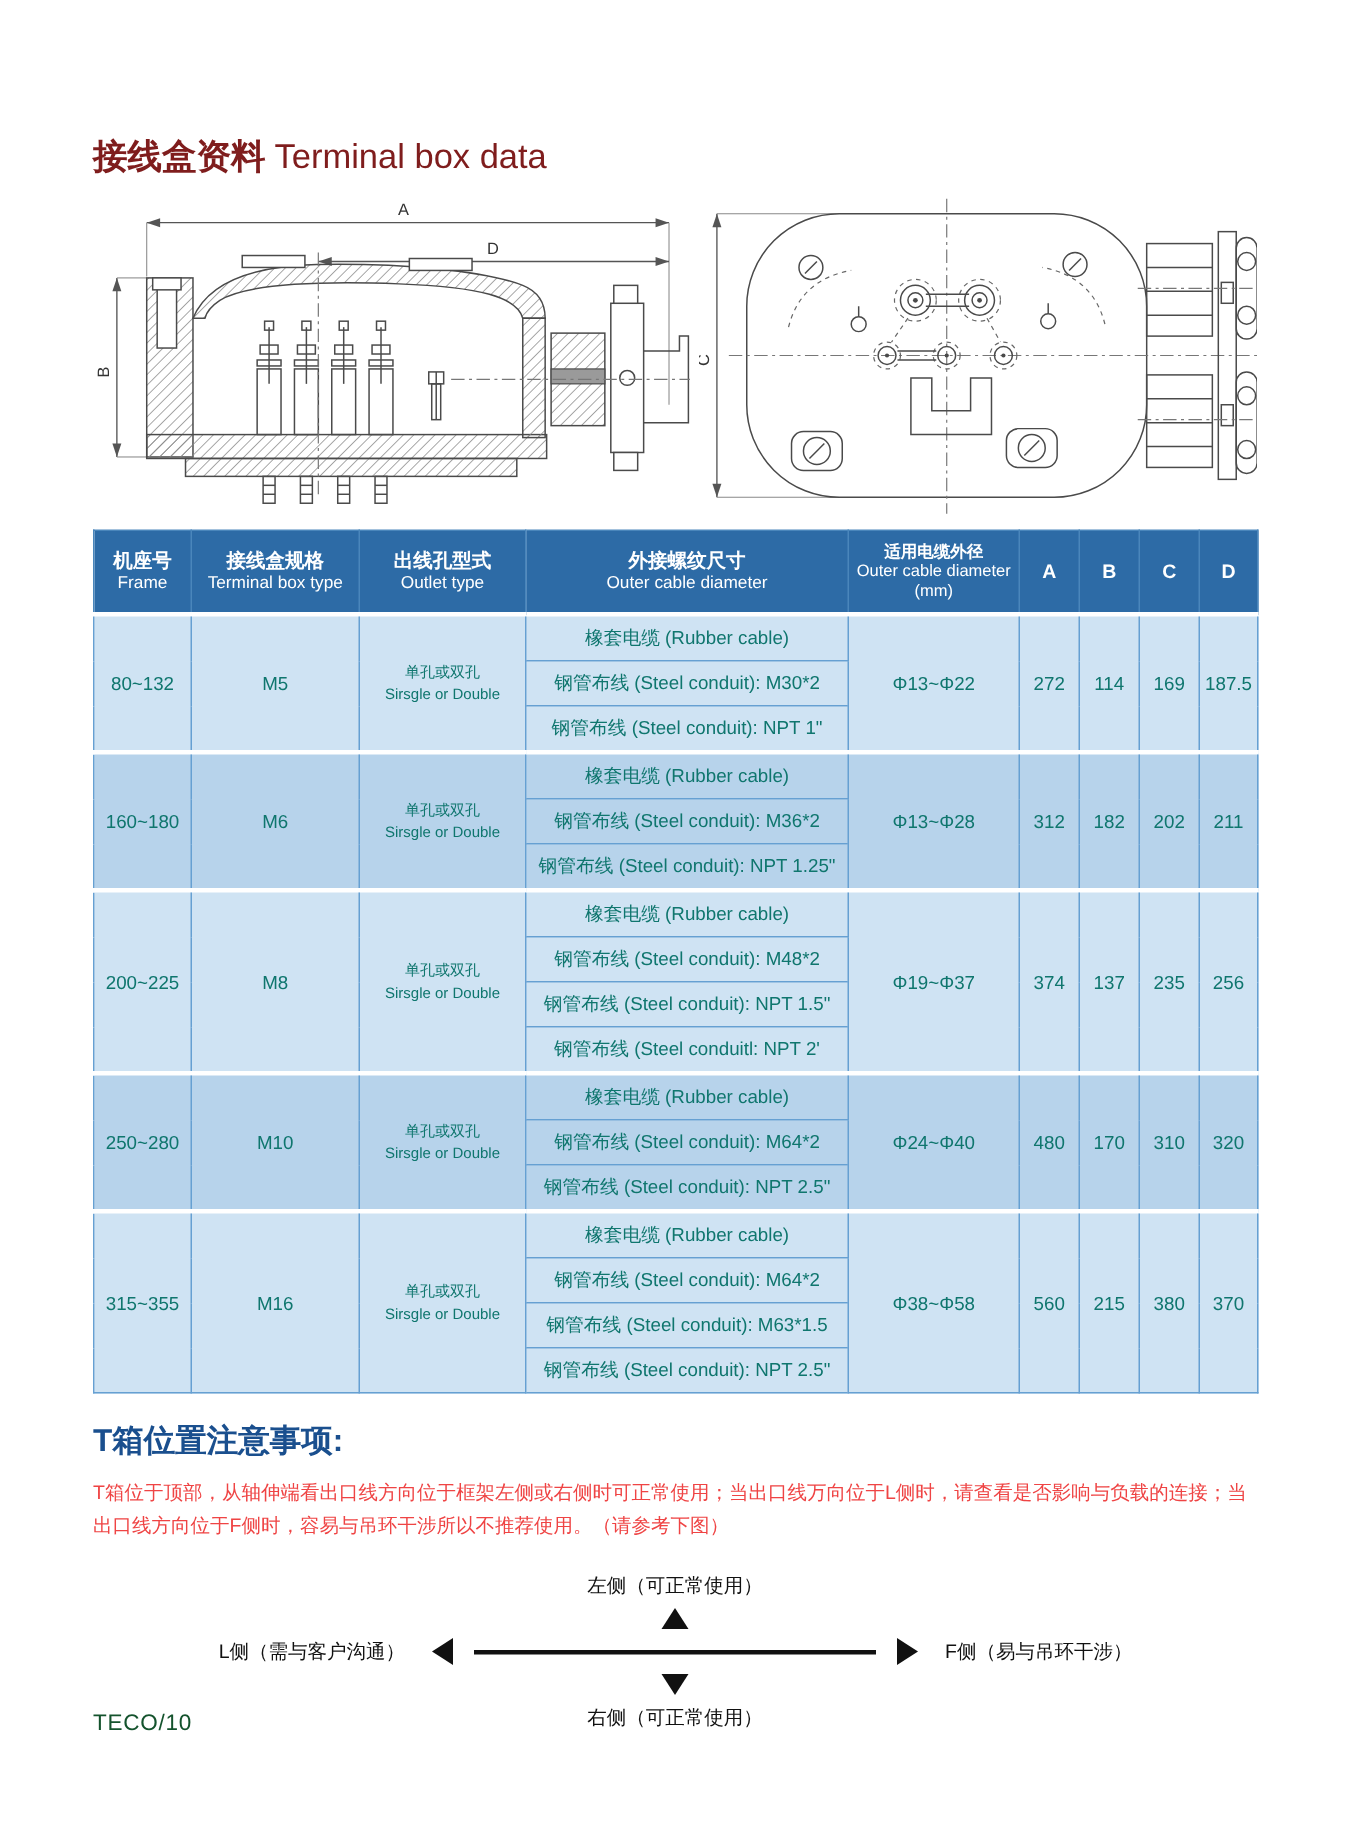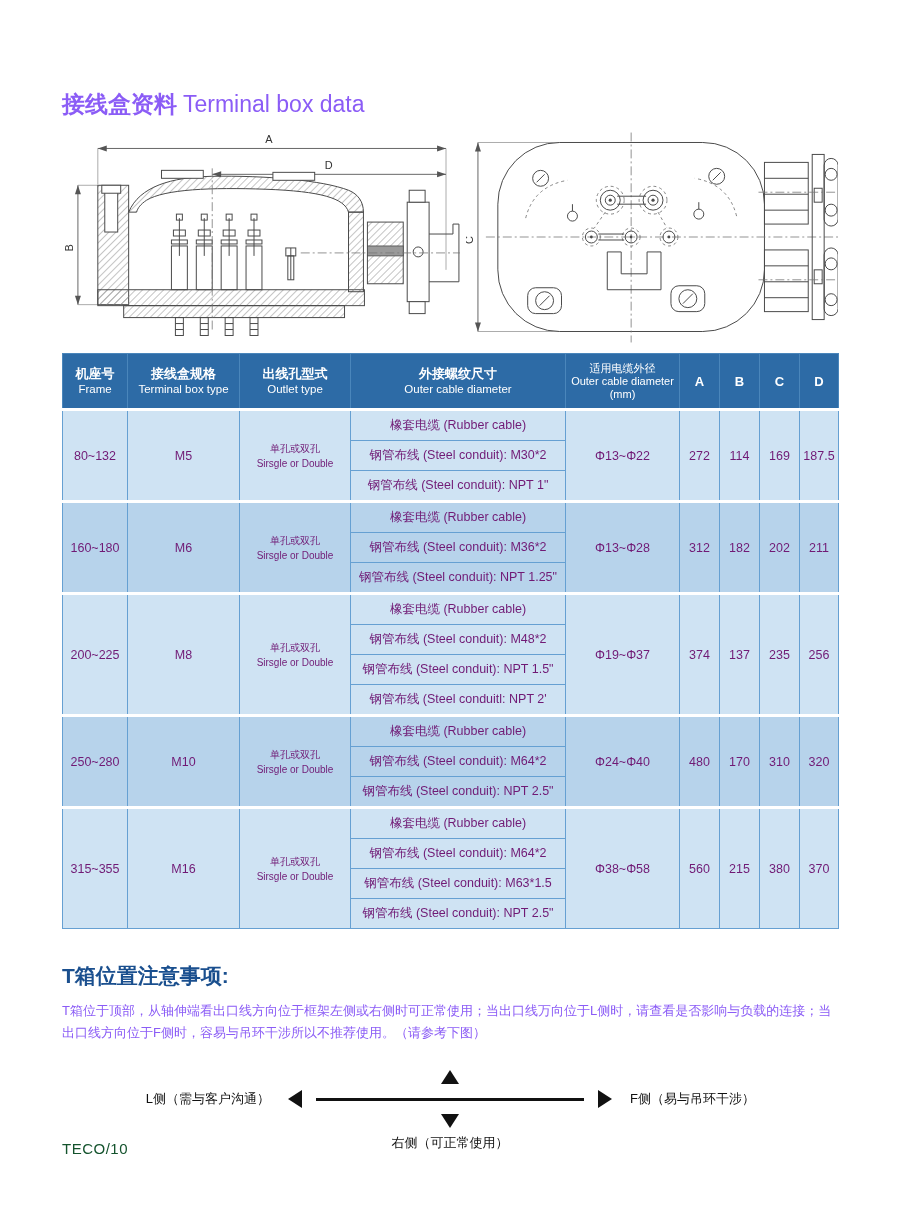--- a/index.html
+++ b/index.html
@@ -4,21 +4,21 @@
 <style>
   html,body{margin:0;padding:0;}
   body{
     width:900px;height:1222px;position:relative;background:#ffffff;
     font-family:"Liberation Sans","DejaVu Sans",sans-serif;color:#222;
     overflow:hidden;
   }
   .content{width:776px;margin:0 62px;padding-top:90px;}
 
   
-  .page-title{font-size:23px;color:#8b5cf6;line-height:28px;}
+  .page-title{font-size:23px;color:#7f1d1d;line-height:28px;}
   .page-title .zh{font-weight:bold;}
   .page-title .en{font-weight:normal;margin-left:6px;}
 
   
   .drawings{display:flex;align-items:flex-start;gap:4px;margin-top:12px;}
   .drawings svg{display:block;}
   .part{fill:none;stroke:#4a4a4a;stroke-width:1;}
   .partw{fill:#ffffff;stroke:#4a4a4a;stroke-width:1;}
   .hfill{stroke:#4a4a4a;stroke-width:1;}
   .dim{stroke:#555;stroke-width:0.9;fill:none;}
@@ -32,33 +32,33 @@
   table.tbx{border-collapse:collapse;width:776px;margin-top:8px;table-layout:fixed;}
   table.tbx td,table.tbx th{border:1px solid #66a0d2;text-align:center;vertical-align:middle;padding:1px 3px;}
   table.tbx th{
     background:#2d6ba6;color:#fff;font-weight:normal;border-color:#4a86bb;
     height:50px;padding:2px 2px;
   }
   th .h-zh{font-size:13px;font-weight:bold;line-height:16px;}
   th .h-en{font-size:11.5px;line-height:14px;}
   th .h-sm{font-size:11px;line-height:13px;}
   th .h-letter{font-size:13px;font-weight:bold;}
-  table.tbx td{font-size:12.5px;color:#701a75;height:27px;}
+  table.tbx td{font-size:12.5px;color:#0f766e;height:27px;}
   tr.even td{background:#cfe3f3;}
   tr.odd td{background:#b7d3eb;}
   tr.gstart td{border-top:3px solid #ffffff;}
   .c-outlet div{line-height:15px;font-size:10px;text-align:center;}
   .c-thread{font-size:12.5px;}
 
   
   .note{margin-top:13px;font-size:12.5px;color:#222;}
 
   
-  .sec-heading{margin-top:33px;font-size:21px;font-weight:bold;color:#1a4f8e;}
-  .sec-body{margin-top:10px;font-size:13px;line-height:22px;color:#8b5cf6;}
+  .sec-heading{margin-top:17px;font-size:21px;font-weight:bold;color:#1a4f8e;}
+  .sec-body{margin-top:10px;font-size:13px;line-height:22px;color:#ef4444;}
 
   
   .diagram{width:710px;margin:20px auto 0 auto;font-size:13px;color:#111;}
   .diag-row{display:grid;grid-template-columns:185px 1fr 185px;align-items:center;}
   .diag-center{display:flex;justify-content:center;}
   .diag-mid-center{display:flex;align-items:center;width:100%;padding:0 8px;box-sizing:border-box;}
   .hline{flex:1;height:3px;background:#111;margin:0 14px;}
   .tri{width:0;height:0;}
   .tri-up{border-left:9px solid transparent;border-right:9px solid transparent;border-bottom:14px solid #111;margin:6px 0;}
   .tri-down{border-left:9px solid transparent;border-right:9px solid transparent;border-top:14px solid #111;margin:6px 0;}
@@ -296,21 +296,21 @@
           </th>
         <th>
             <div class="h-zh">出线孔型式</div>
             <div class="h-en">Outlet type</div>
           </th>
         <th>
             <div class="h-zh">外接螺纹尺寸</div>
             <div class="h-en">Outer cable diameter</div>
           </th>
         <th>
-            <div class="h-sm" style="font-weight:normal">适用电缆外径</div>
+            <div class="h-sm" style="font-weight:bold">适用电缆外径</div>
             <div class="h-sm">Outer cable diameter</div>
             <div class="h-sm">(mm)</div>
           </th>
         <th><span class="h-letter">A</span></th>
         <th><span class="h-letter">B</span></th>
         <th><span class="h-letter">C</span></th>
         <th><span class="h-letter">D</span></th>
       </tr>
     </thead>
     <tbody>
@@ -428,20 +428,25 @@
     </tbody>
   </table>
 
 
   <div class="sec-heading">T箱位置注意事项:</div>
   <div class="sec-body">T箱位于顶部，从轴伸端看出口线方向位于框架左侧或右侧时可正常使用；当出口线万向位于L侧时，请查看是否影响与负载的连接；当出口线方向位于F侧时，容易与吊环干涉所以不推荐使用。（请参考下图）</div>
 
   <div class="diagram">
     <div class="diag-row">
       <div></div>
+      <div class="diag-center diag-label-top">左侧（可正常使用）</div>
+      <div></div>
+    </div>
+    <div class="diag-row">
+      <div></div>
       <div class="diag-center">
           <div class="tri tri-up"></div>
         </div>
       <div></div>
     </div>
     <div class="diag-row">
       <div class="diag-label-left">L侧（需与客户沟通）</div>
       <div class="diag-mid-center">
         <div class="tri tri-left"></div>
         <div class="hline"></div>

